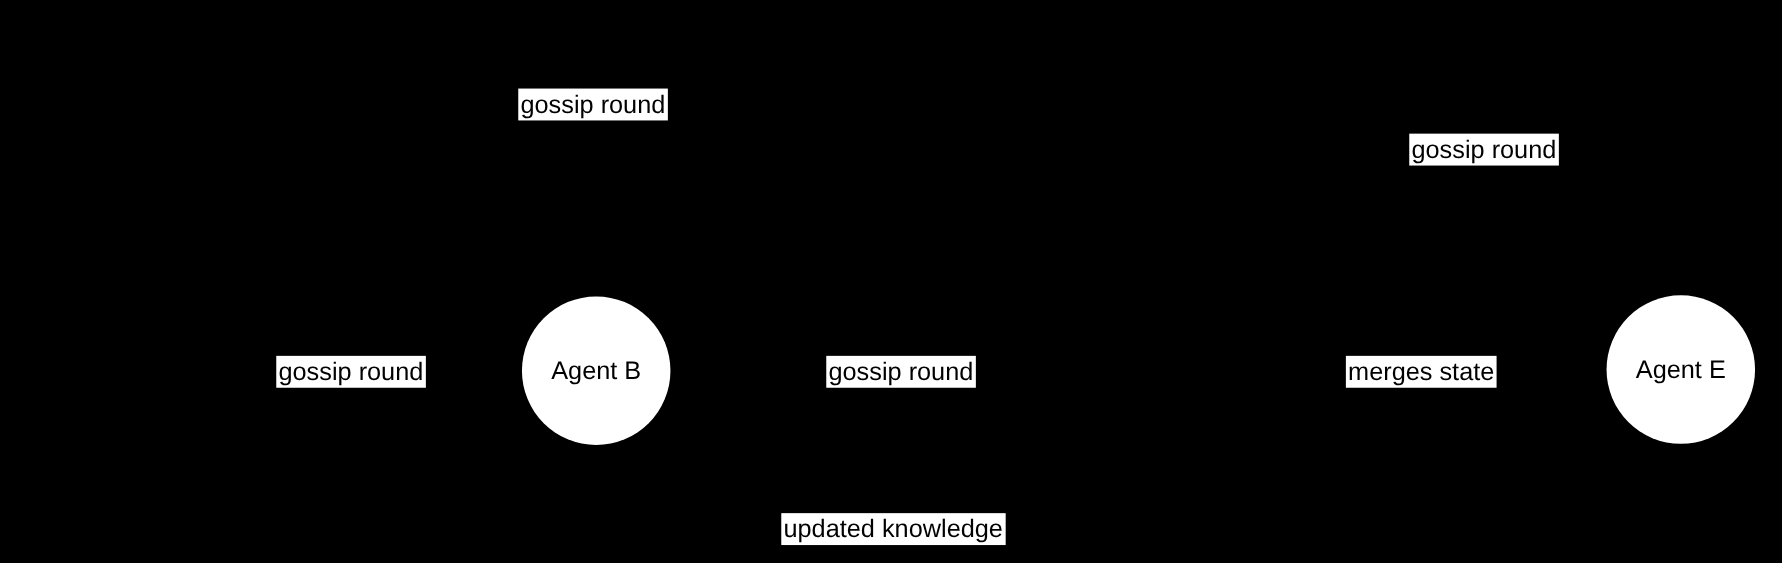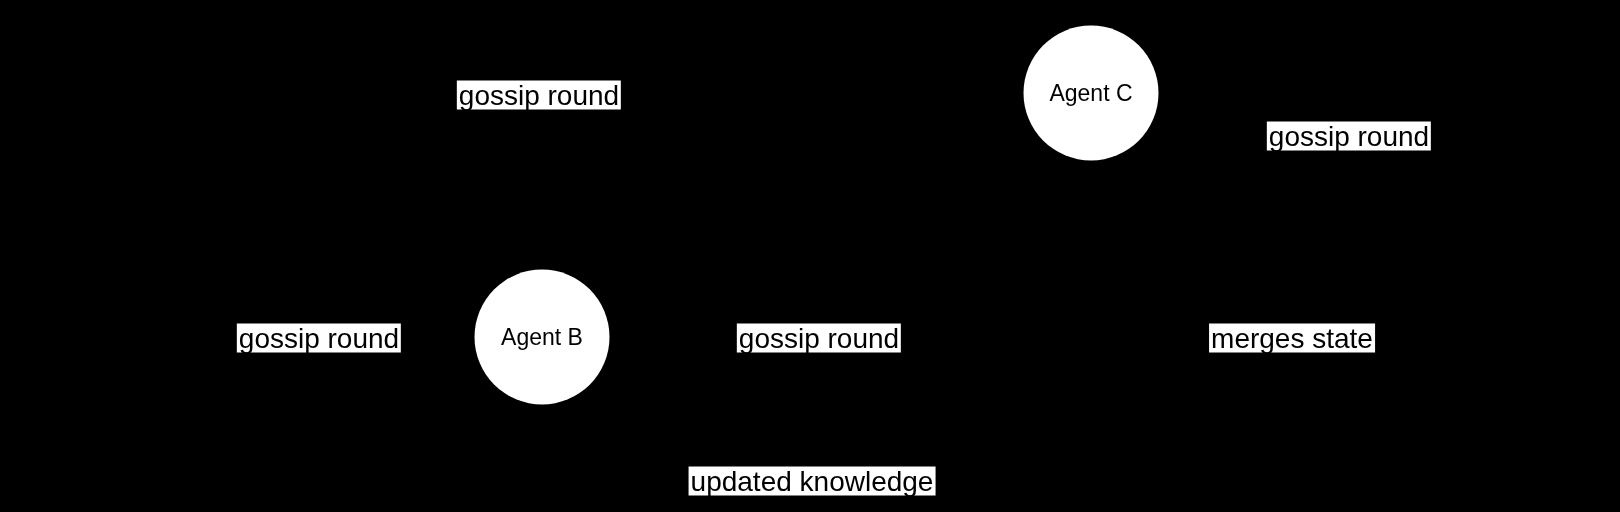--- a/index.html
+++ b/index.html
@@ -28,37 +28,37 @@
     font-size: 23px;
     line-height: 1;
     transform: translate(-50%, -50%);
     white-space: nowrap;
   }
   .edge-label {
     position: absolute;
     transform: translate(-50%, -50%);
     background: var(--edge_label_bg, #ffffff);
     color: var(--edge_label_text, #000000);
-    font-size: 28px;
+    font-size: 23px;
     line-height: 27px;
     padding: 1px 2px;
     white-space: nowrap;
   }
 </style>
 </head>
 <body>
 
 <div class="stage">
 
 
   <div class="node" style="left: 542px; top: 337px;">Agent B</div>
 
-  <div class="node" style="left: 1091px; top: 93px;">Agent C</div>
 
 
+  <div class="node" style="left: 1528px; top: 336px;">Agent E</div>
 
   <div class="edge-label" style="left: 539px; top: 95px;">gossip round</div>
 
   <div class="edge-label" style="left: 319px; top: 338px;">gossip round</div>
 
   <div class="edge-label" style="left: 819px; top: 338px;">gossip round</div>
 
   <div class="edge-label" style="left: 1349px; top: 136px;">gossip round</div>
 
   <div class="edge-label" style="left: 1280px; top: 338px; margin-left: 12px;">merges state</div>

